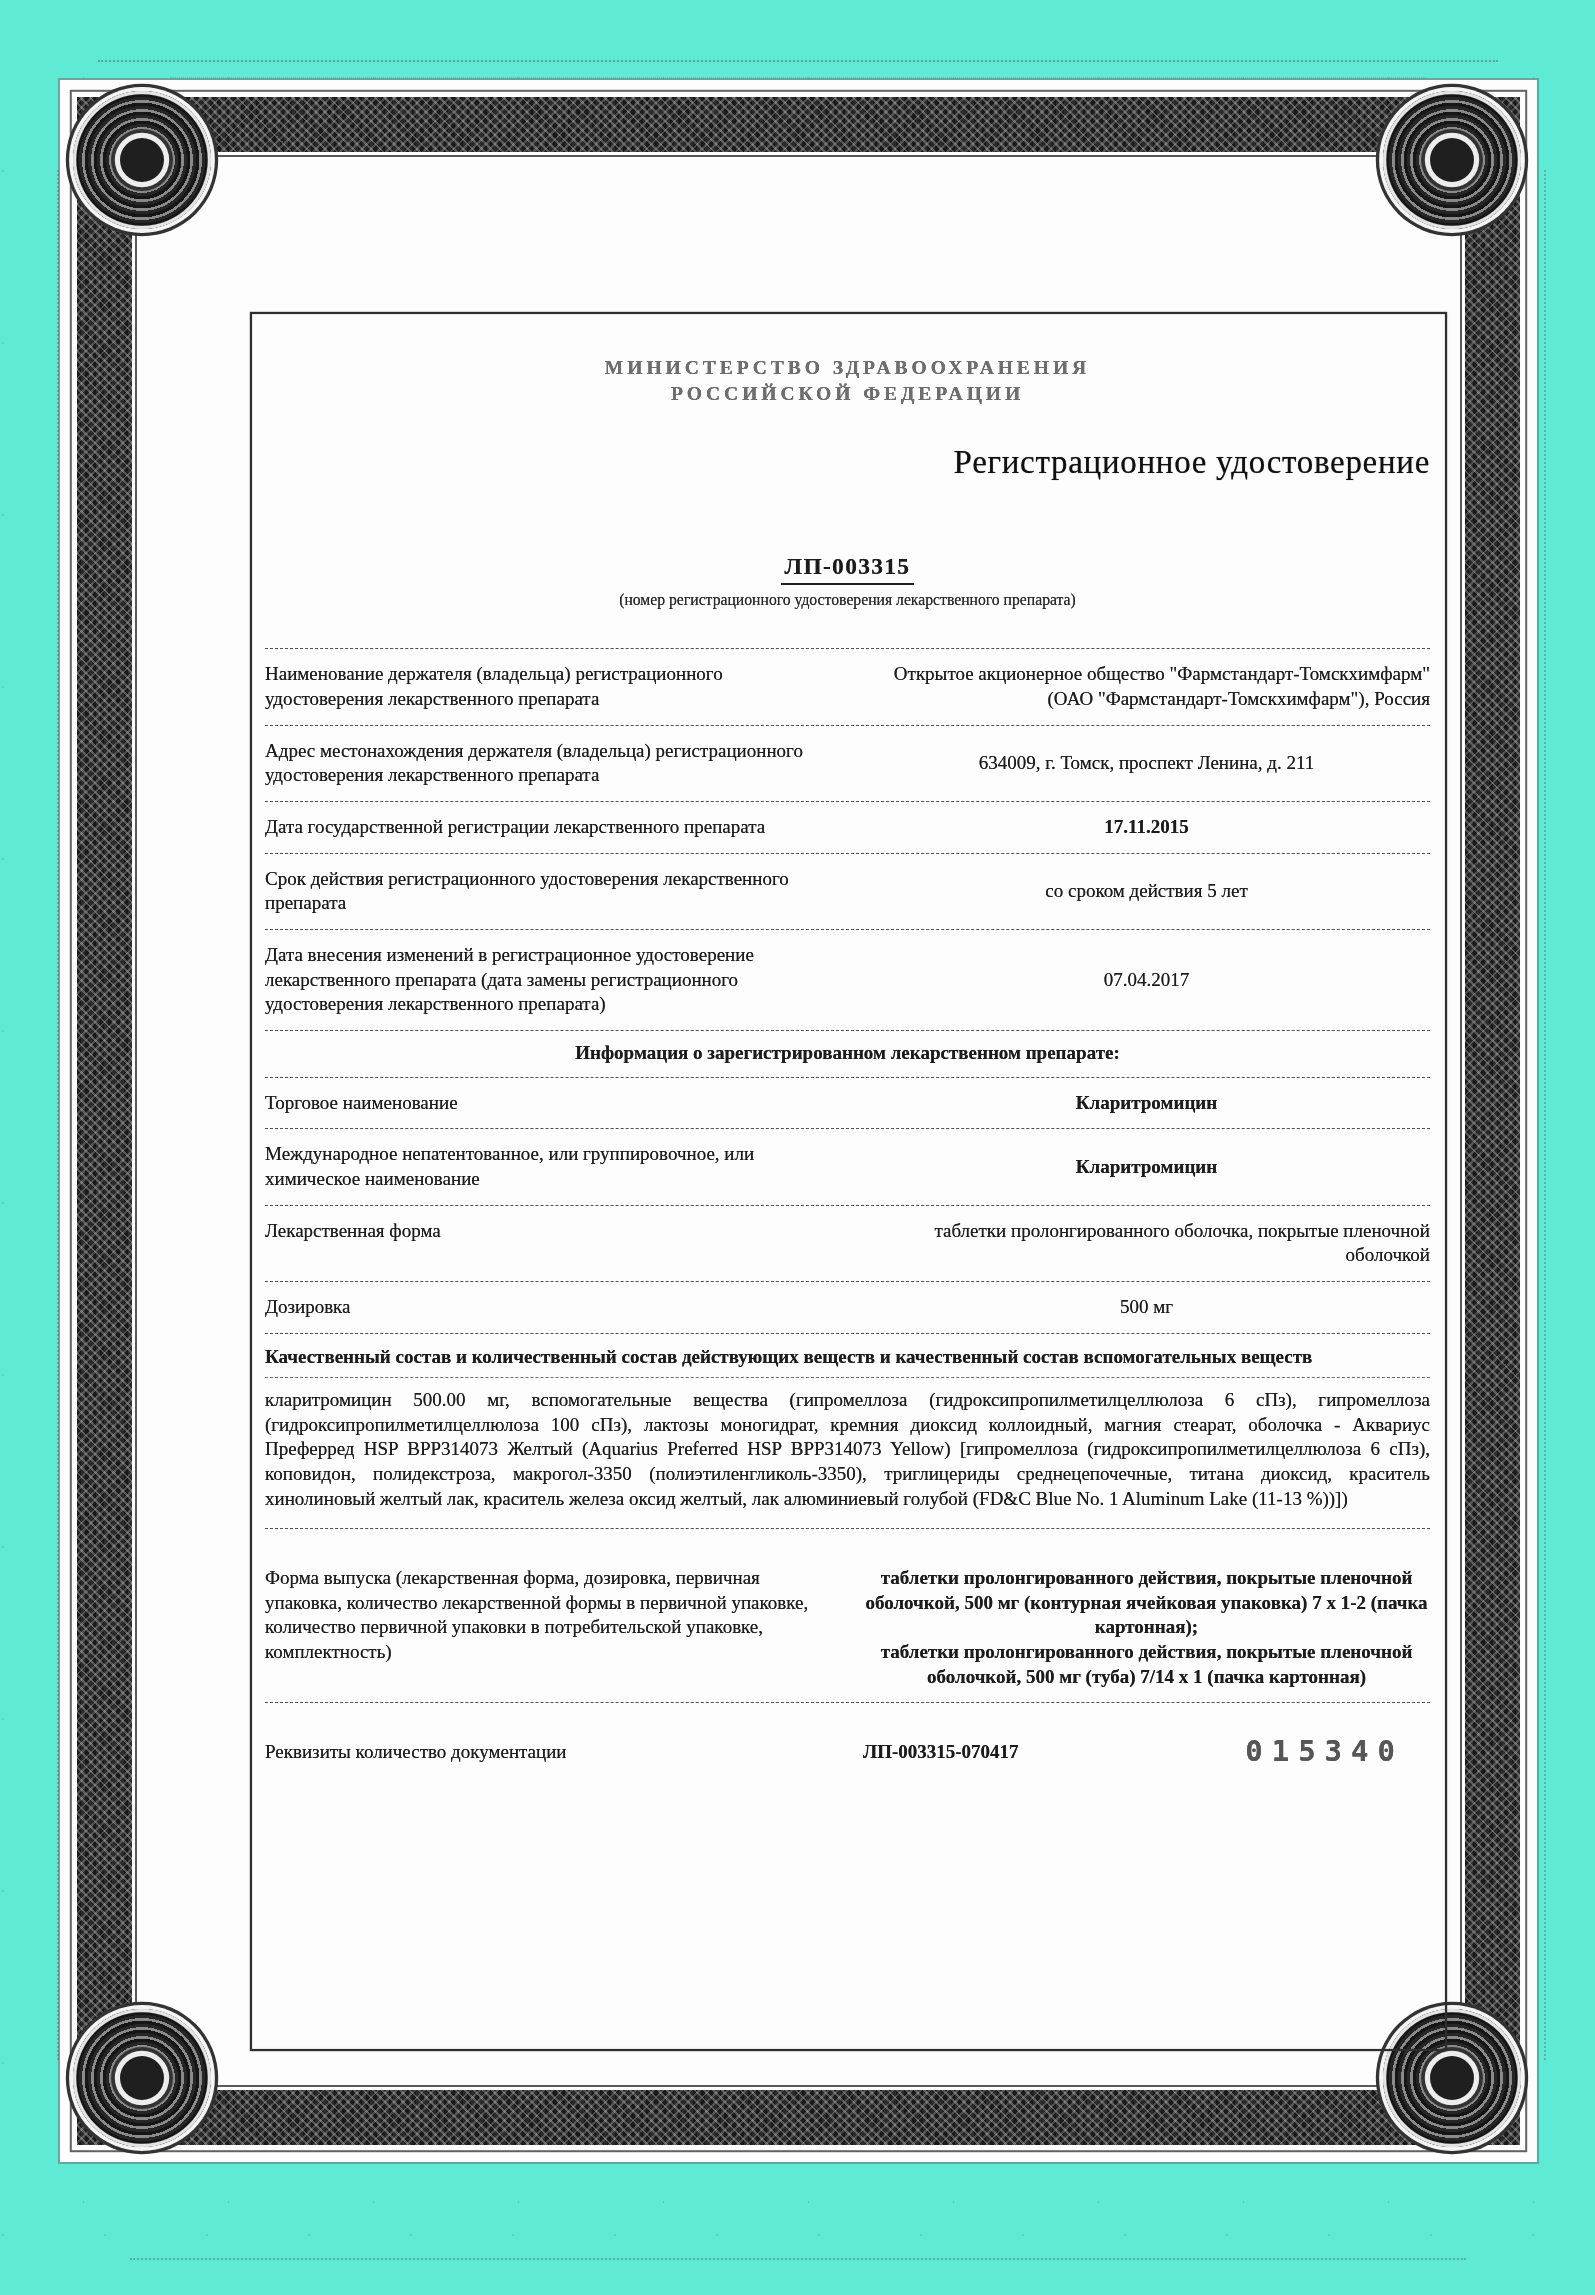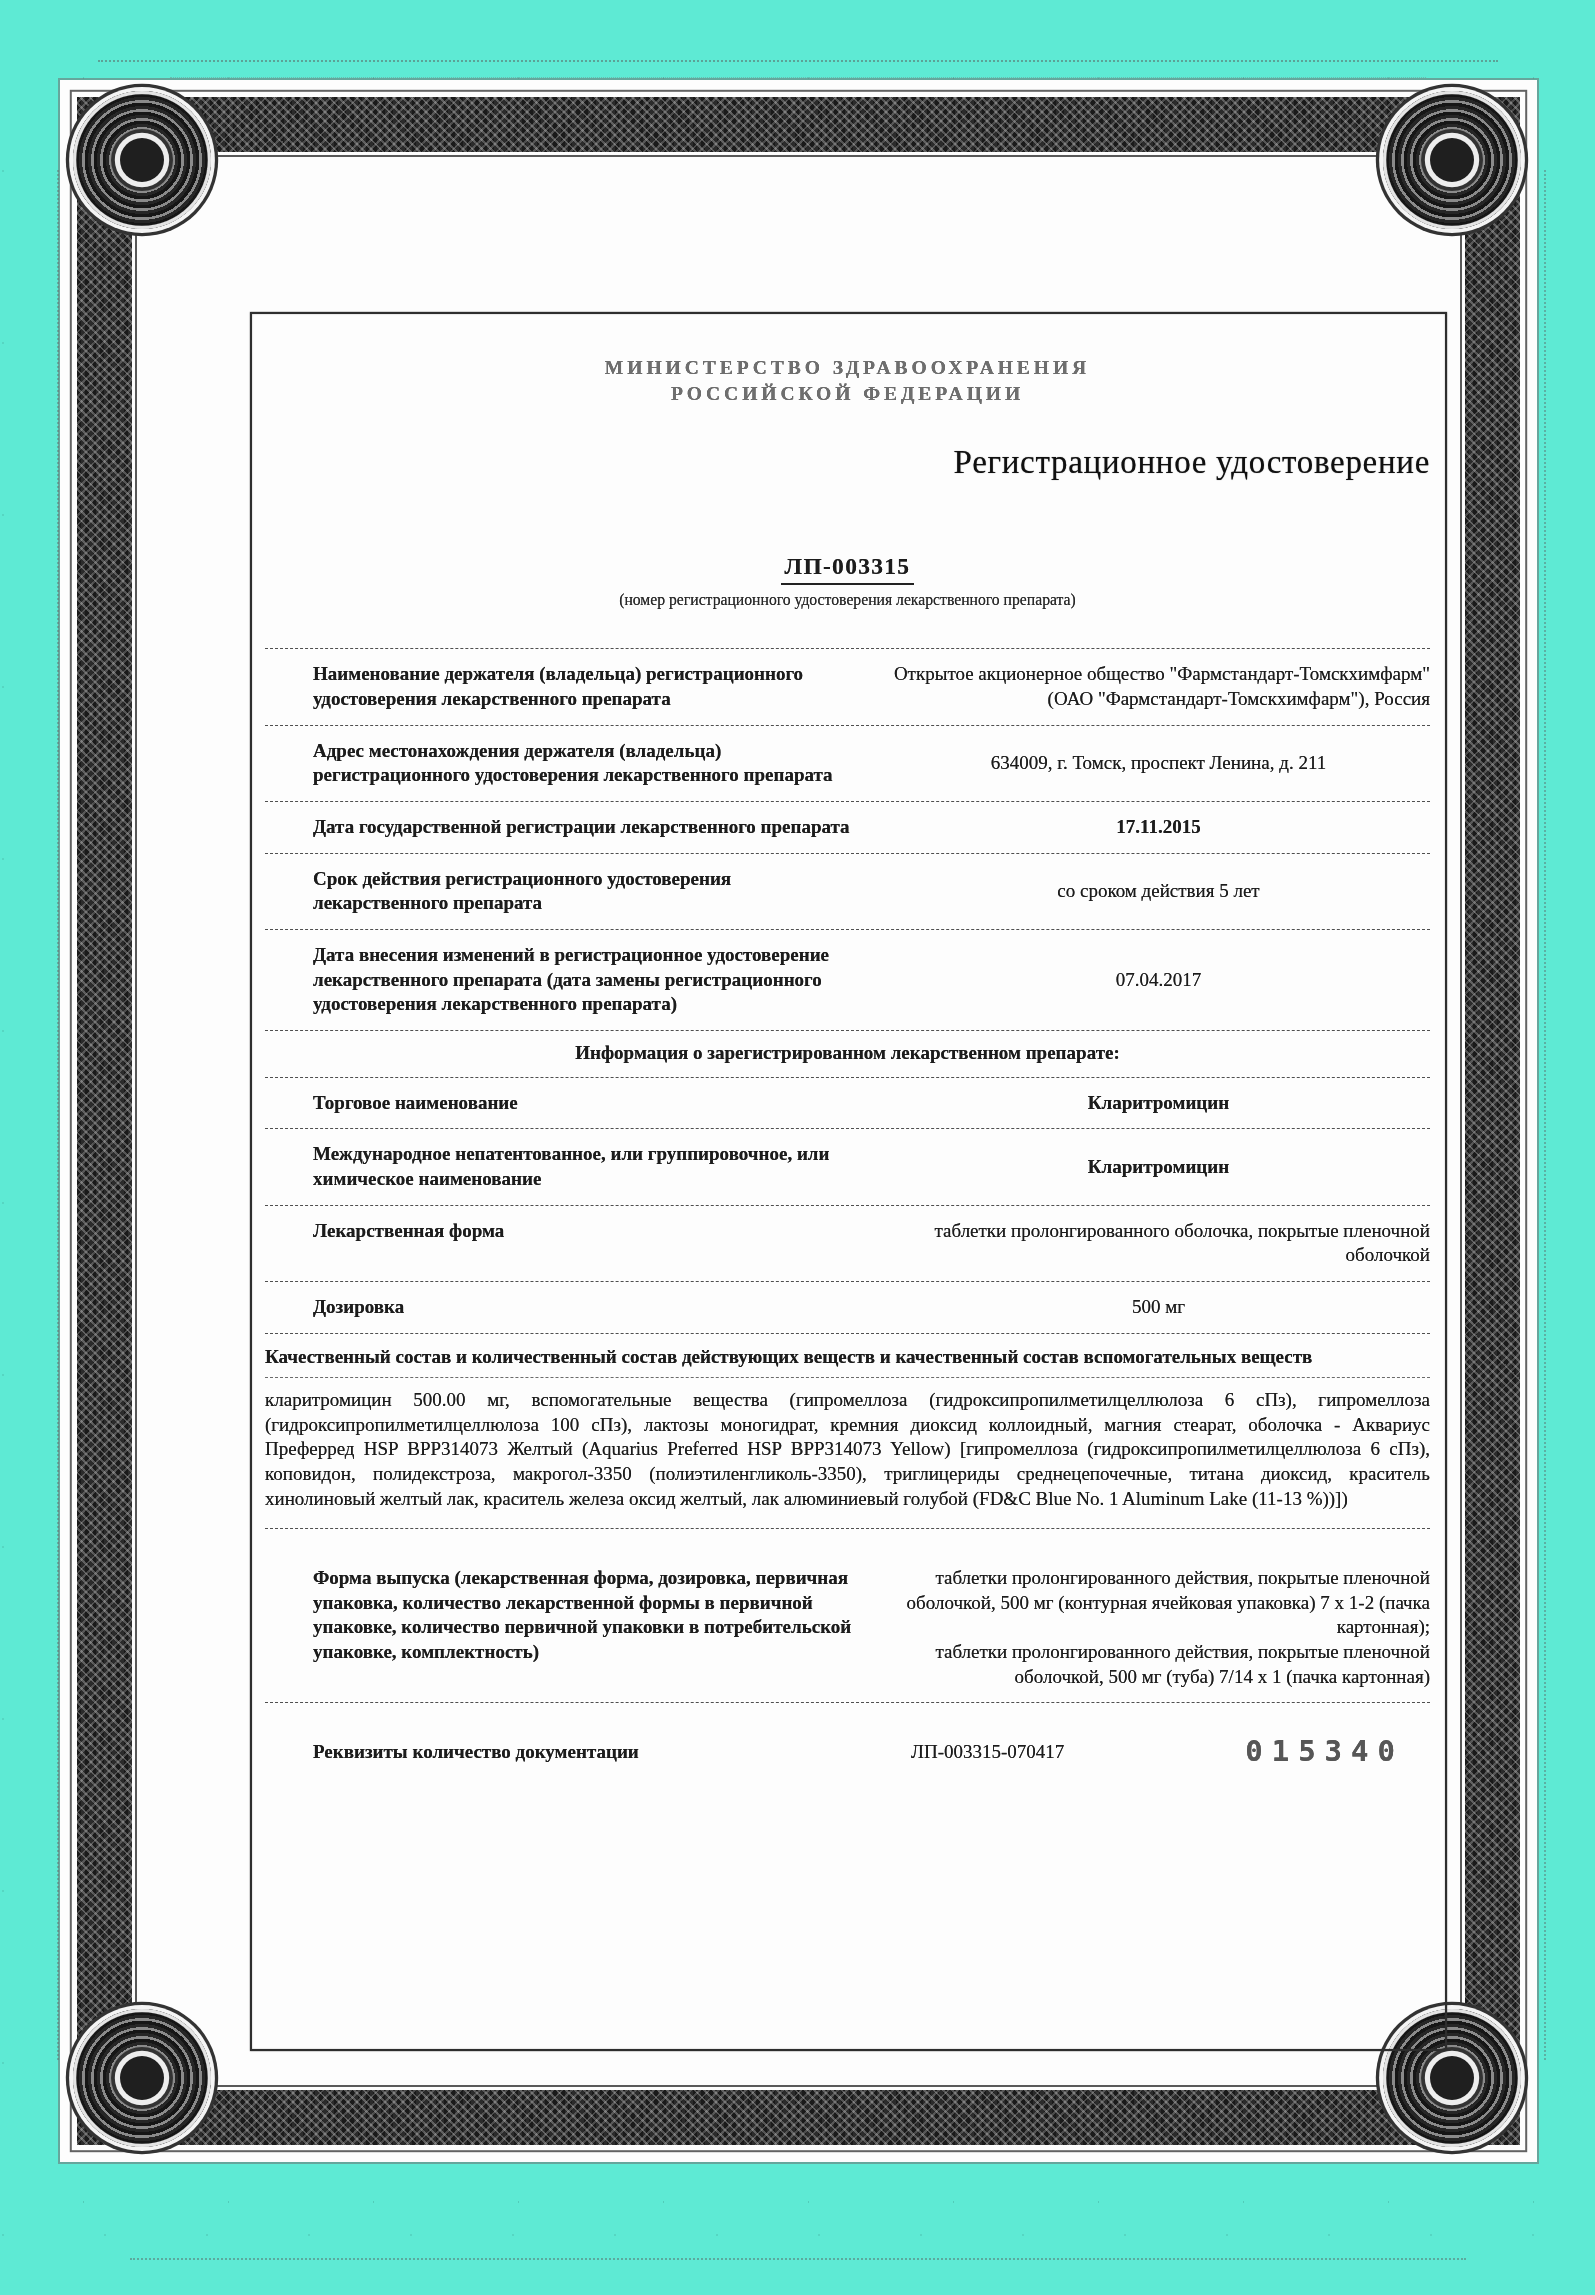--- a/index.html
+++ b/index.html
@@ -67,25 +67,25 @@
     letter-spacing:3.9px;font-size:19.6px;filter:blur(0.7px);line-height:1.35;}
   .title{margin:34px 0 0;text-align:right;font-size:33px;line-height:1.24;
     font-weight:400;letter-spacing:0.7px;color:#101010;text-shadow:0 0 0.9px rgba(0,0,0,.65);}
   .regnum-wrap{margin-top:68px;text-align:center;}
   .regnum{display:inline-block;font-size:23.5px;font-weight:700;letter-spacing:1.3px;
     border-bottom:2px solid #222;padding:0 3.9px 1.3px;}
   .regnum-caption{margin-top:5.2px;text-align:center;font-size:15.7px;color:#2a2a2a;}
 
   .fields{margin-top:38px;border-top:1.3px dashed #4f4f4f;}
   .row{display:flex;padding:13px 0;border-bottom:1.3px dashed #4f4f4f;}
-  .label{width:51%;padding-right:22px;box-sizing:border-box;font-weight:700;margin-left:48px;}
+  .label{width:51%;padding-right:22px;box-sizing:border-box;font-weight:400;}
   .value{width:49%;display:flex;align-items:center;justify-content:center;
     text-align:right;box-sizing:border-box;padding-left:3.9px;}
   .value.b{font-weight:700;}
-  .value.left{justify-content:flex-start;text-align:right;}
+  .value.left{justify-content:flex-start;text-align:center;font-weight:bold;}
   .value.preline{white-space:pre-line;}
 
   .info-heading{padding:10.4px 0;text-align:center;font-weight:700;border-bottom:1.3px dashed #4f4f4f;}
   .comp-heading{padding:11.7px 0 6.5px;font-weight:700;border-bottom:1.3px dashed #6a6a6a;}
   .comp-text{padding:10.4px 0 17px;text-align:justify;border-bottom:1.3px dashed #4f4f4f;}
 
   .row.release{margin-top:23.5px;}
   .row.docs{margin-top:17px;border-bottom:none;align-items:center;}
   .row.docs .value{width:auto;flex:1;}
   .stamp{font-family:"DejaVu Sans Mono",monospace;font-size:29px;font-weight:700;

